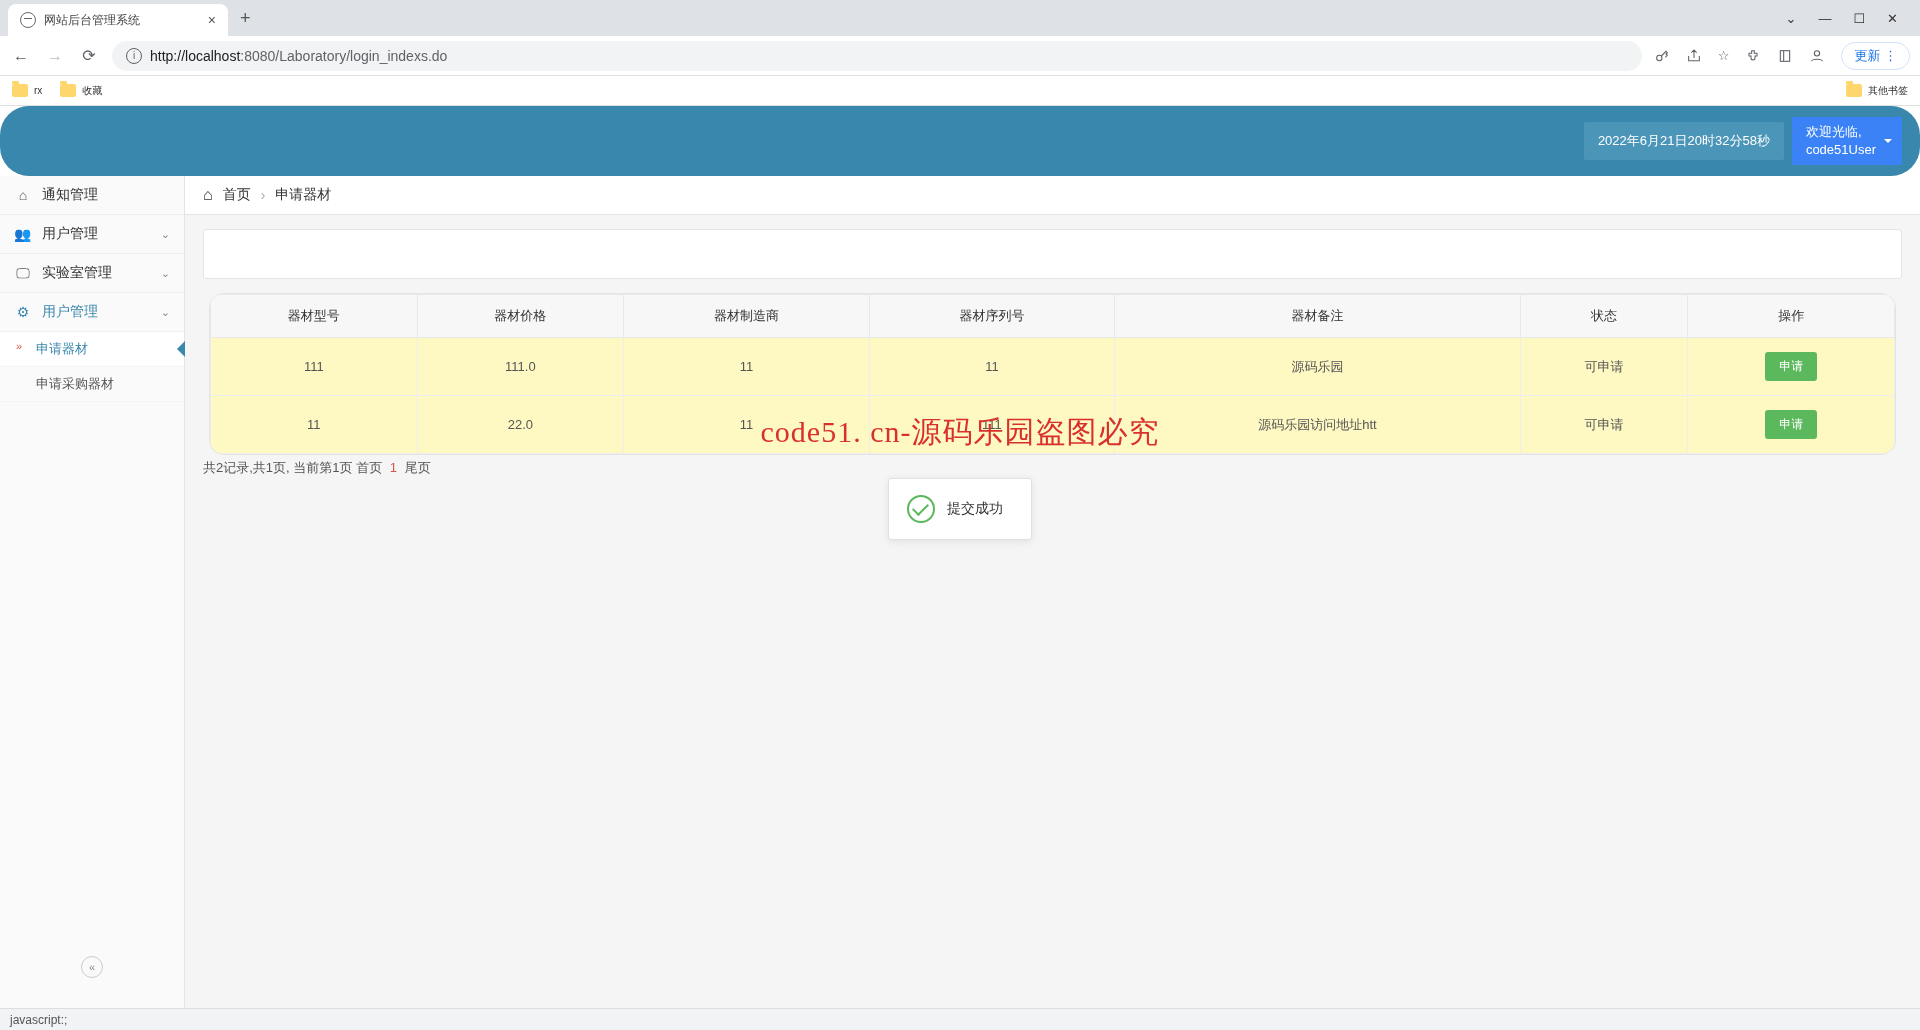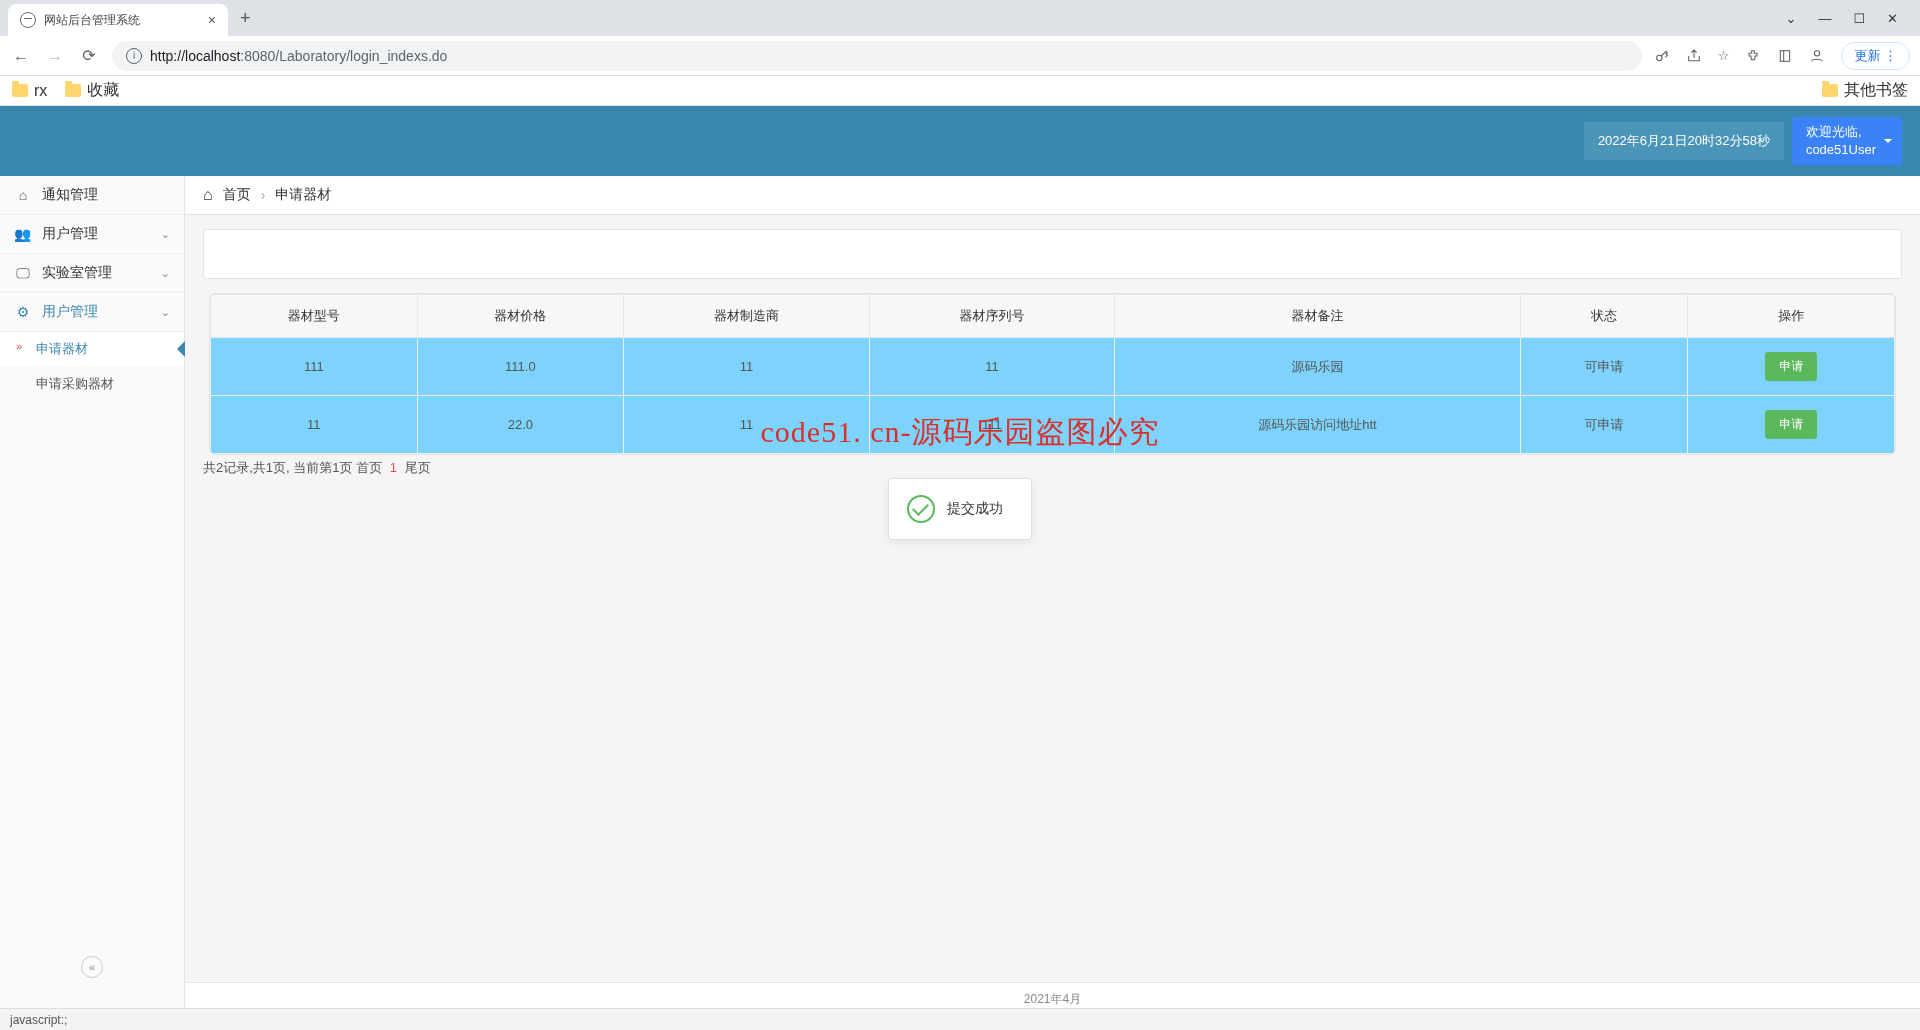--- a/index.html
+++ b/index.html
@@ -21,29 +21,29 @@
 .nav-btn.disabled { color: #bbb; }
 .url-input-wrap { flex: 1; display: flex; align-items: center; background: #f1f3f4; border-radius: 20px; padding: 0 14px; height: 30px; font-size: 14px; gap: 8px; }
 .info-icon { width: 16px; height: 16px; border: 1.5px solid #5f6368; border-radius: 50%; display:flex; align-items:center; justify-content:center; font-size:10px; color:#5f6368; }
 .url-text { color: #202124; }
 .url-text .host { color: #202124; }
 .url-text .path { color: #5f6368; }
 .url-actions { display: flex; align-items: center; gap: 16px; color: #5f6368; }
 .url-actions > * { cursor: pointer; }
 .update-btn { color: #1a73e8; border: 1px solid #d2e3fc; border-radius: 16px; padding: 4px 12px; font-size: 13px; }
 
-.bookmarks-bar { display: flex; align-items: center; height: 30px; padding: 0 12px; background: #fff; border-bottom: 1px solid #e0e0e0; gap: 18px; font-size: 16px; }
+.bookmarks-bar { display: flex; align-items: center; height: 30px; padding: 0 12px; background: #fff; border-bottom: 1px solid #e0e0e0; gap: 18px; font-size: 10px; }
 .bookmark-item { display: flex; align-items: center; gap: 6px; cursor: pointer; color: #333; }
 .folder-icon { width: 16px; height: 13px; background: #ffd66b; border-radius: 2px; position: relative; }
 .folder-icon::before { content:''; position:absolute; top:-3px; left:0; width:7px; height:3px; background:#ffd66b; border-radius:1px 1px 0 0; }
 .bookmarks-right { margin-left: auto; display:flex; align-items:center; gap:6px; }
 
 
 .app { display: flex; flex-direction: column; height: calc(100vh - 106px - 22px); }
-.banner { background: #3a87ad; height: 70px; display: flex; align-items: center; justify-content: flex-end; padding: 0 18px; gap: 8px; }
+.banner { background: #3a87ad; height: 70px; display: flex; align-items: center; justify-content: flex-end; padding: 0 18px; gap: 8px; border-radius: 29px; }
 .time-box { background: #4b95b8; color: #fff; padding: 10px 14px; font-size: 13px; border-radius: 2px; }
 .user-box { background: #3b82f6; color: #fff; padding: 6px 26px 6px 14px; font-size: 13px; border-radius: 2px; position: relative; line-height: 1.4; }
 .user-box::after { content:''; position:absolute; right:10px; top:50%; margin-top:-2px; border:4px solid transparent; border-top-color:#fff; }
 
 .app-body { flex: 1; display: flex; min-height: 0; }
 .sidebar { width: 185px; background: #fafafa; border-right: 1px solid #e4e4e4; display: flex; flex-direction: column; }
 .side-item { display: flex; align-items: center; padding: 10px 14px; font-size: 14px; color: #333; cursor: pointer; gap: 10px; border-bottom: 1px solid #f0f0f0; }
 .side-item.active { color: #3a87ad; font-weight: 500; }
 .side-icon { width: 18px; height: 18px; display:flex; align-items:center; justify-content:center; font-size:14px; color:#555; }
 .side-item.active .side-icon { color: #3a87ad; }
@@ -54,21 +54,21 @@
 .side-sub.active::after { content:''; position:absolute; right:-1px; top:50%; margin-top:-8px; border:8px solid transparent; border-right-color:#3a87ad; }
 .collapse-btn { margin-top: auto; text-align: center; padding: 10px 0 30px; }
 .collapse-circle { display:inline-block; width:22px; height:22px; border:1px solid #ccc; border-radius:50%; line-height:20px; font-size:11px; color:#888; cursor:pointer; }
 
 .main { flex: 1; background: #f5f5f5; overflow-y: auto; padding: 0; display:flex; flex-direction:column; }
 .crumb-row { background:#fff; border-bottom:1px solid #e4e4e4; padding: 10px 18px; display:flex; align-items:center; gap:10px; font-size:14px; }
 .home-icon { font-size:16px; color:#333; }
 .crumb-sep { color:#aaa; }
 .filter-panel { margin: 14px 18px 0; background:#fff; border:1px solid #e4e4e4; border-radius:3px; height:50px; }
 
-.table-wrap { margin: 14px 24px 0; background:#7dd3fc; border:1px solid #e4e4e4; border-radius:7px; overflow:hidden; }
+.table-wrap { margin: 14px 24px 0; background:#fef9c3; border:1px solid #e4e4e4; border-radius:15px; overflow:hidden; }
 table { width:100%; border-collapse:collapse; }
 th { background:#f7f7f7; padding:12px 8px; font-weight:500; font-size:13px; color:#333; border:1px solid #e8e8e8; text-align:center; }
 td { padding:14px 8px; font-size:13px; color:#555; border:1px solid #eee; text-align:center; }
 .btn-apply { background:#5cb85c; color:#fff; border:none; padding:6px 14px; border-radius:3px; font-size:12px; cursor:pointer; }
 
 .pager { margin: 4px 18px; font-size: 13px; color:#555; }
 .pager .pg-1 { color:#d9534f; margin:0 4px; }
 
 .watermark { position: absolute; left: 50%; top: 412px; transform: translateX(-50%); font-size: 30px; color: #d9302c; font-family: SimSun, serif; pointer-events: none; letter-spacing: 1px; }
 
@@ -233,21 +233,20 @@
           </tbody>
         </table>
       </div>
 
       <div class="pager">
         <span>共2记录,共1页, 当前第1页 首页</span>
         <span class="pg-1">1</span>
         <span>尾页</span>
       </div>
 
-      <div class="footer">2021年4月</div>
     </div>
   </div>
 </div>
 
 <div class="watermark">code51. cn-源码乐园盗图必究</div>
 <div class="toast">
   <span class="toast-icon"></span>
   <span>提交成功</span>
 </div>
 

